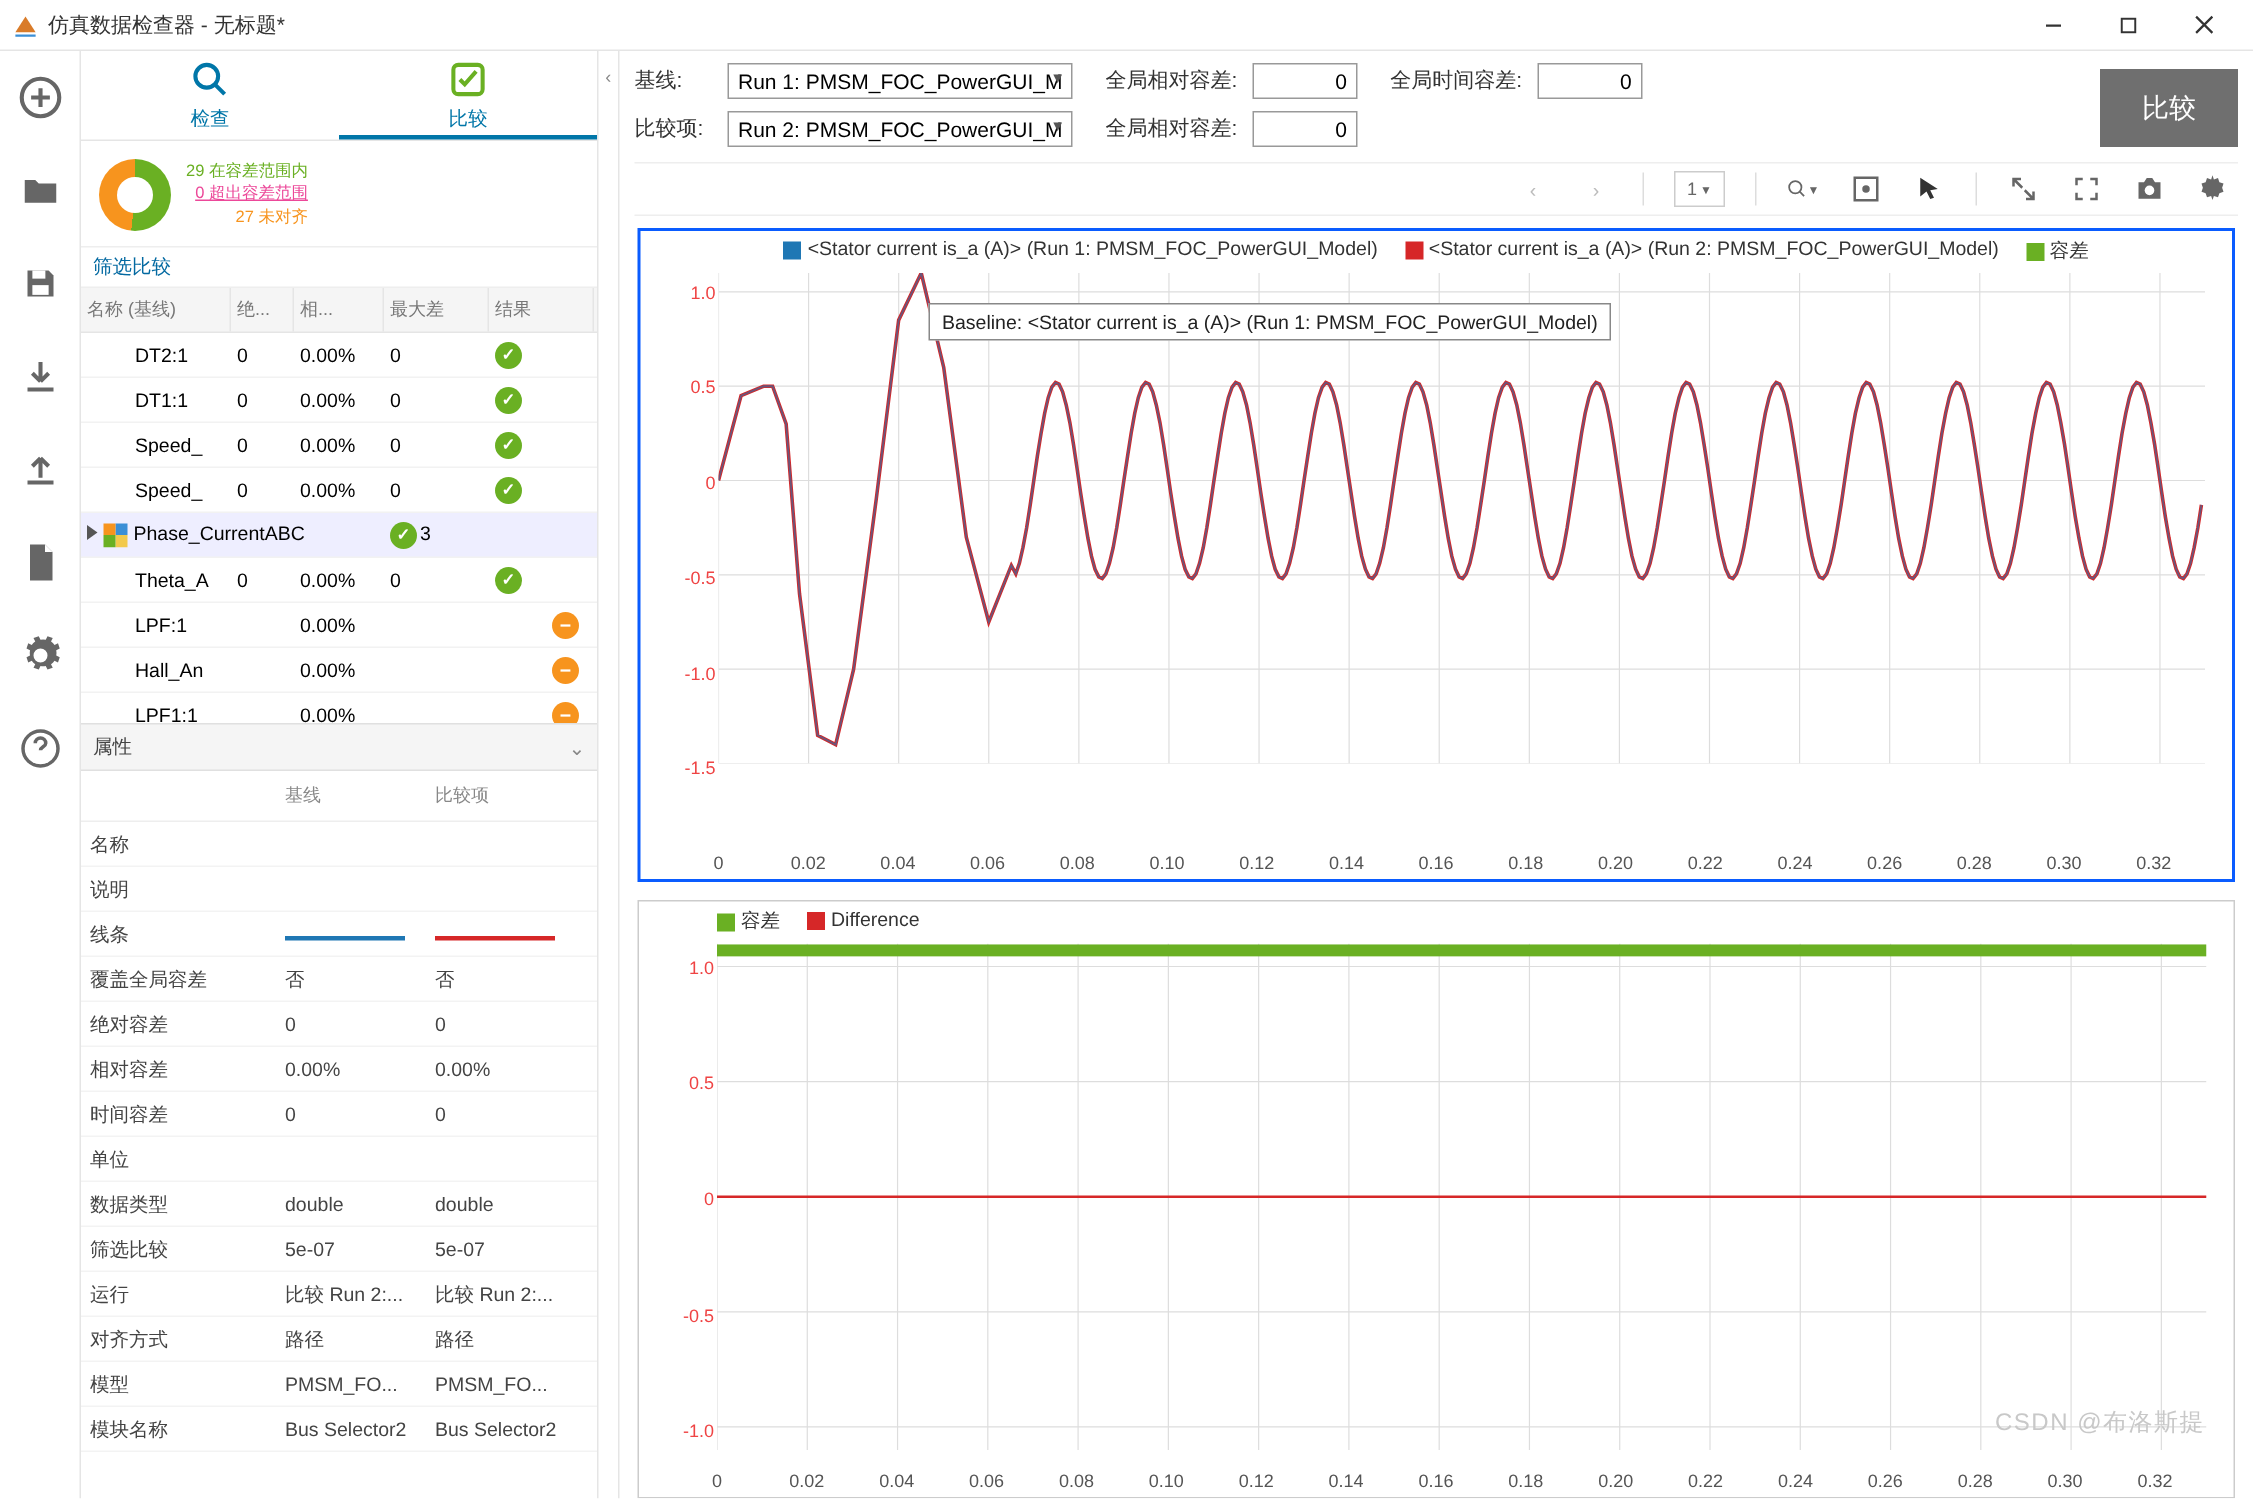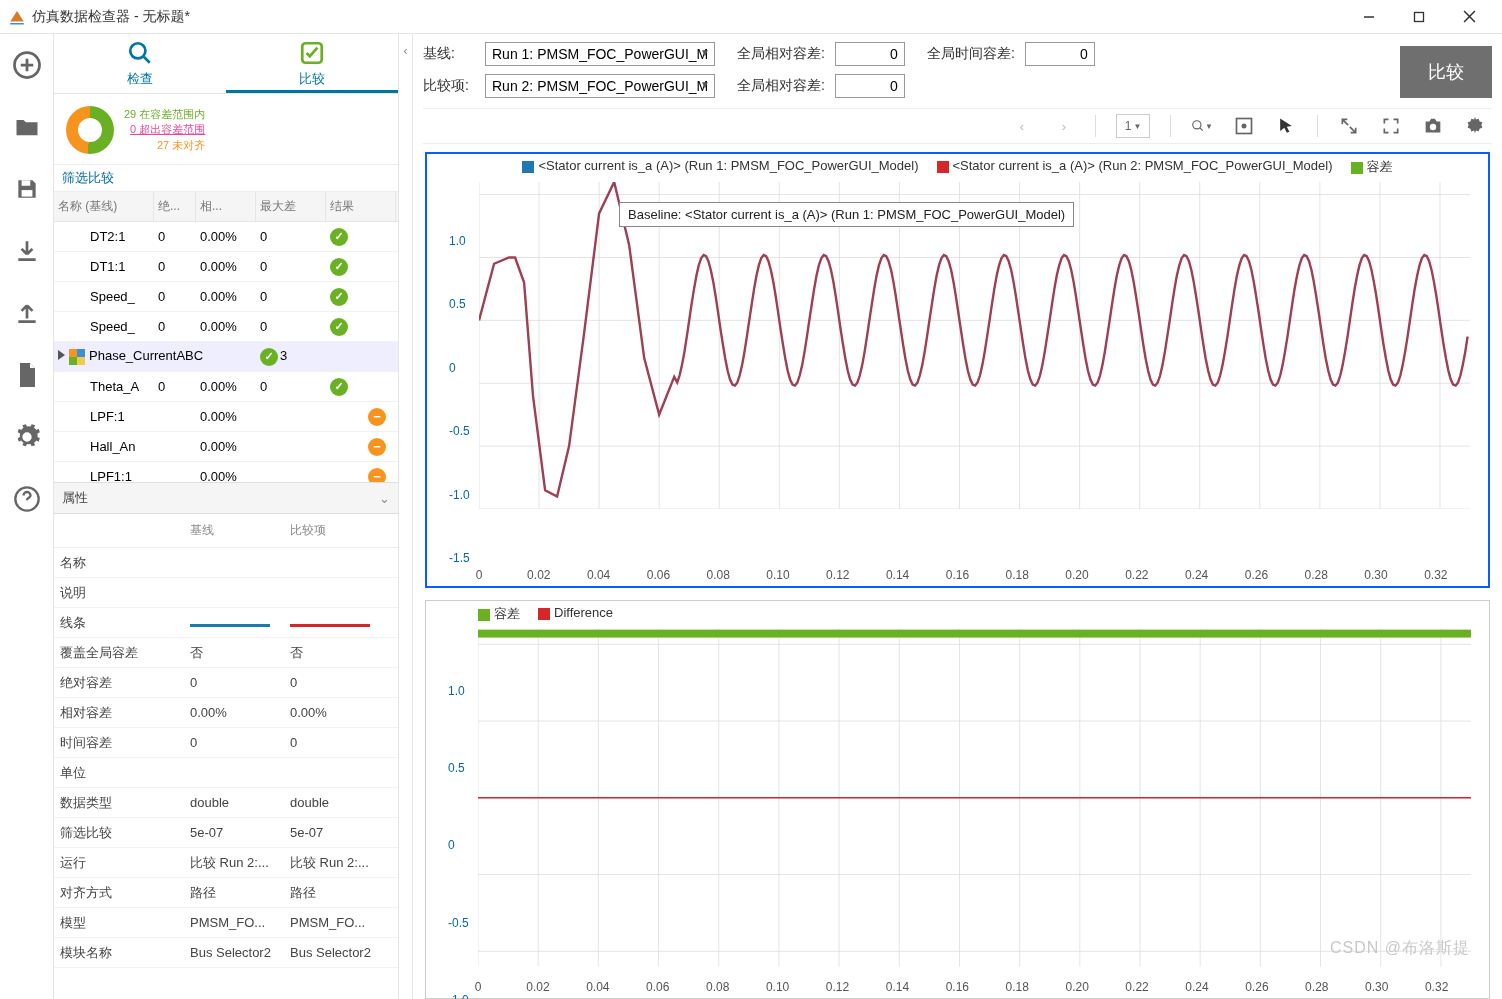--- a/index.html
+++ b/index.html
@@ -49,21 +49,21 @@
 .toolbar2 { display:flex; align-items:center; justify-content:flex-end; gap:20px; height:36px; border-top:1px solid #eee; border-bottom:1px solid #eee; margin-top:4px; color:#666; padding-right:6px;}
 .toolbar2 .sep { width:1px; height:22px; background:#ddd; }
 .tb-ic { width:22px; height:22px; display:flex; align-items:center; justify-content:center; }
 .plots { flex:1; display:flex; flex-direction:column; gap:12px; padding:8px 2px 0 2px; overflow:hidden; position:relative;}
 .plot { border:2px solid #0a5cff; background:#fff; position:relative; }
 .plot.noborder { border:1px solid #ccc; }
 .legend { display:flex; gap:18px; justify-content:center; font-size:13px; color:#333; padding:4px 0 2px; flex-wrap:wrap;}
 .lg-sw { width:12px; height:12px; display:inline-block; margin-right:4px; vertical-align:middle; }
 .plotarea { position:relative; margin:4px 18px 22px 52px; }
 .plotarea svg { display:block; width:100%; }
-.yax { position:absolute; left:22px; font-size:12px; color:#0369a1; width:28px;margin-top:46px; }
+.yax { position:absolute; left:22px; font-size:12px; color:#ef4444; text-align:right; width:28px; }
 .xax { position:absolute; bottom:4px; font-size:12px; color:#555; transform:translateX(-50%);}
 .tooltip { position:absolute; border:1px solid #888; background:#fff; padding:4px 8px; font-size:13px; color:#222; }
 .watermark { position:absolute; right:22px; bottom:40px; color:#c8c8c8; font-size:16px; letter-spacing:1px; z-index:9;}
 .collapse-handle { width:14px; border-right:1px solid #e5e5e5; display:flex; align-items:flex-start; justify-content:center; padding-top:10px; color:#888; font-size:12px;}
 .tri { display:inline-block; width:0; height:0; border-top:5px solid transparent; border-bottom:5px solid transparent; border-left:7px solid #555; margin-right:4px;}
 .grid-ic{width:16px;height:16px;display:inline-block;background:linear-gradient(#f7941e 50%,#6ab023 50%) left/50% 100% no-repeat,linear-gradient(#3b8fd6 50%,#f2c94c 50%) right/50% 100% no-repeat;margin-right:4px;vertical-align:middle;}
 </style>
 </head>
 <body>
 

